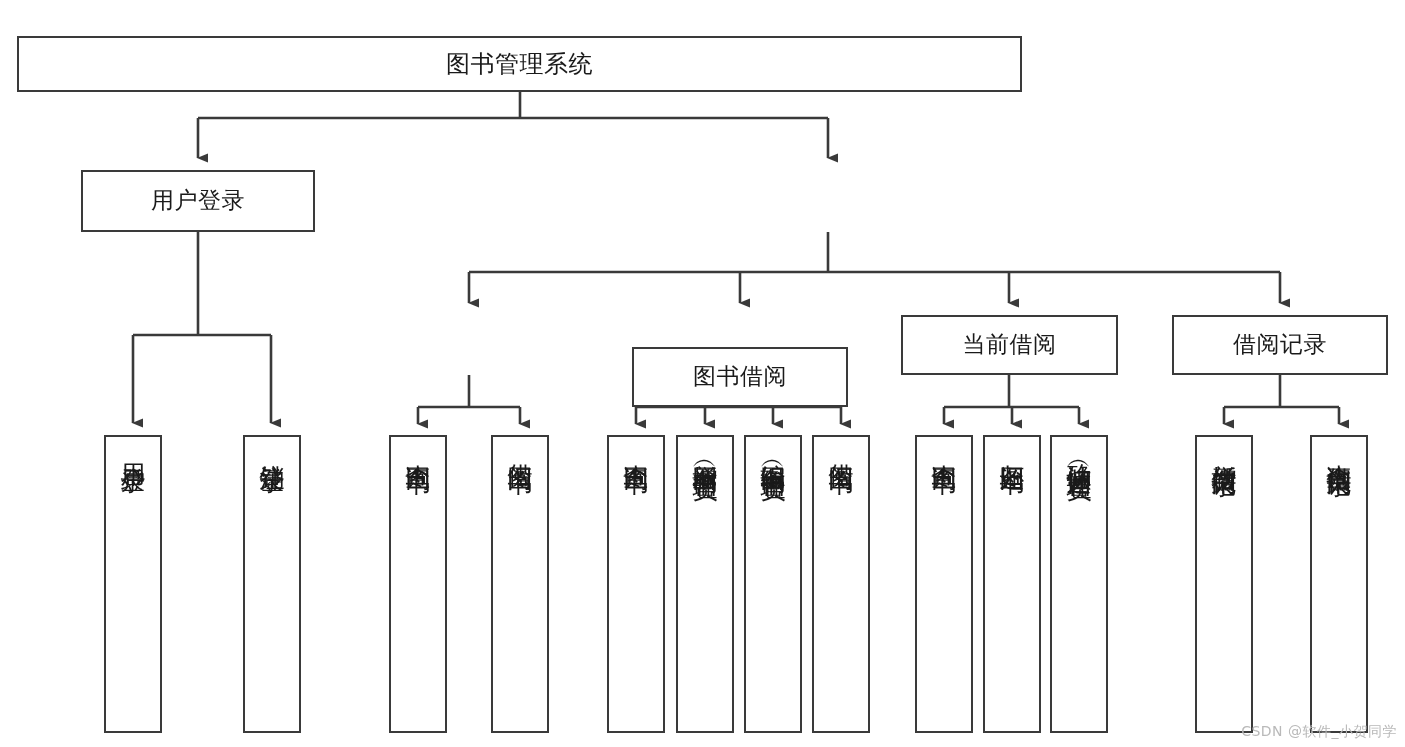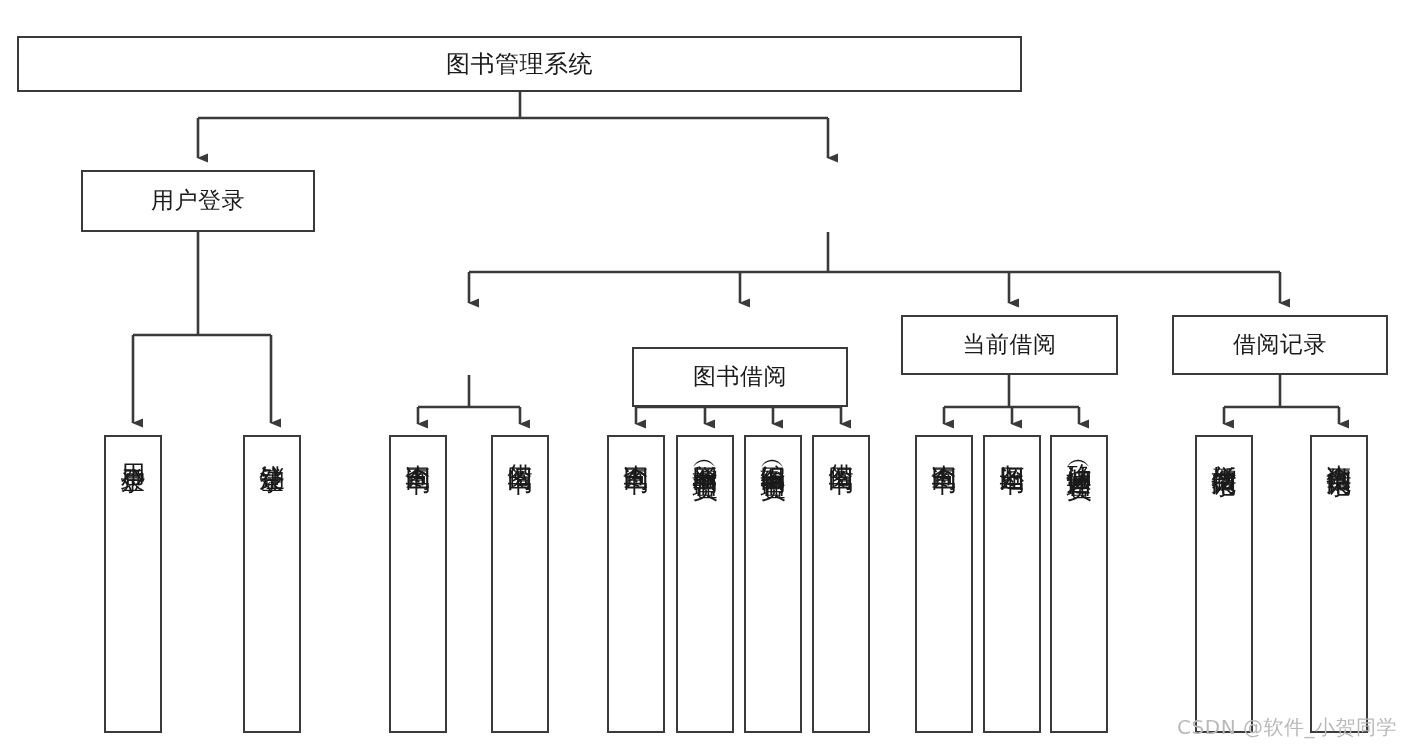--- a/index.html
+++ b/index.html
@@ -57,21 +57,21 @@
     letter-spacing: 2px;
     height: auto;
   }
   .node.root .node-label {
     font-size: 24px;
   }
   .watermark {
     position: absolute;
     right: 8px;
     bottom: 6px;
-    font-size: 20px;
+    font-size: 14px;
     color: #b9b9b9;
     white-space: nowrap;
     z-index: 5;
     letter-spacing: 0.5px;
   }
 </style>
 </head>
 <body>
 
 <div id="diagram-root">

